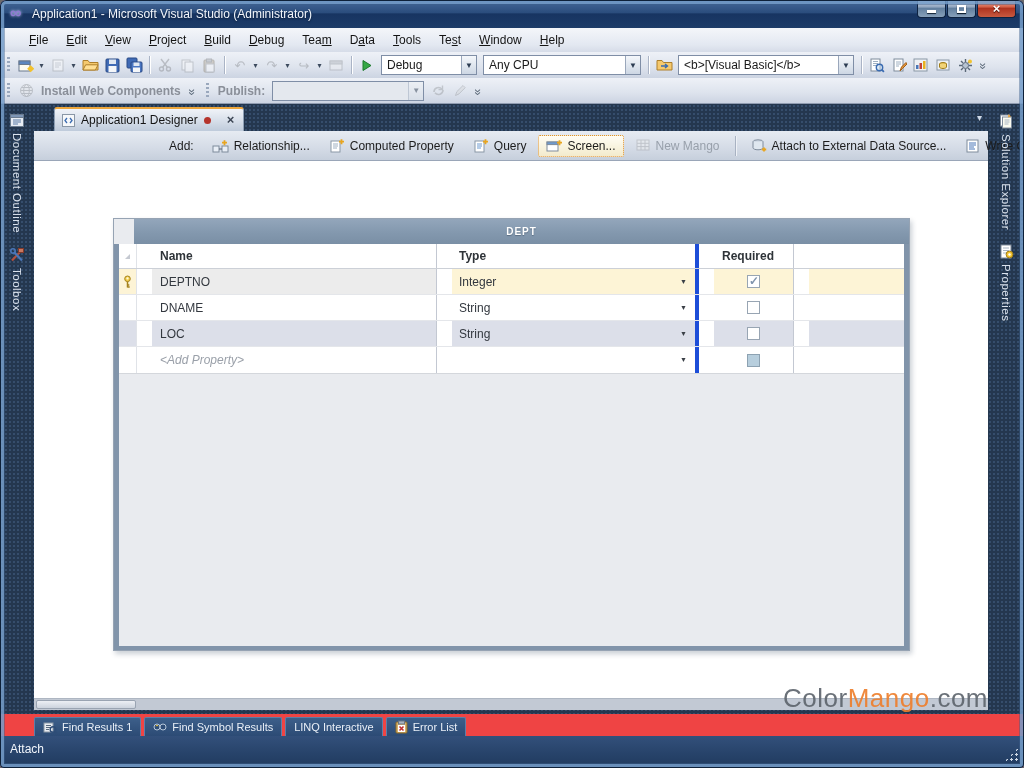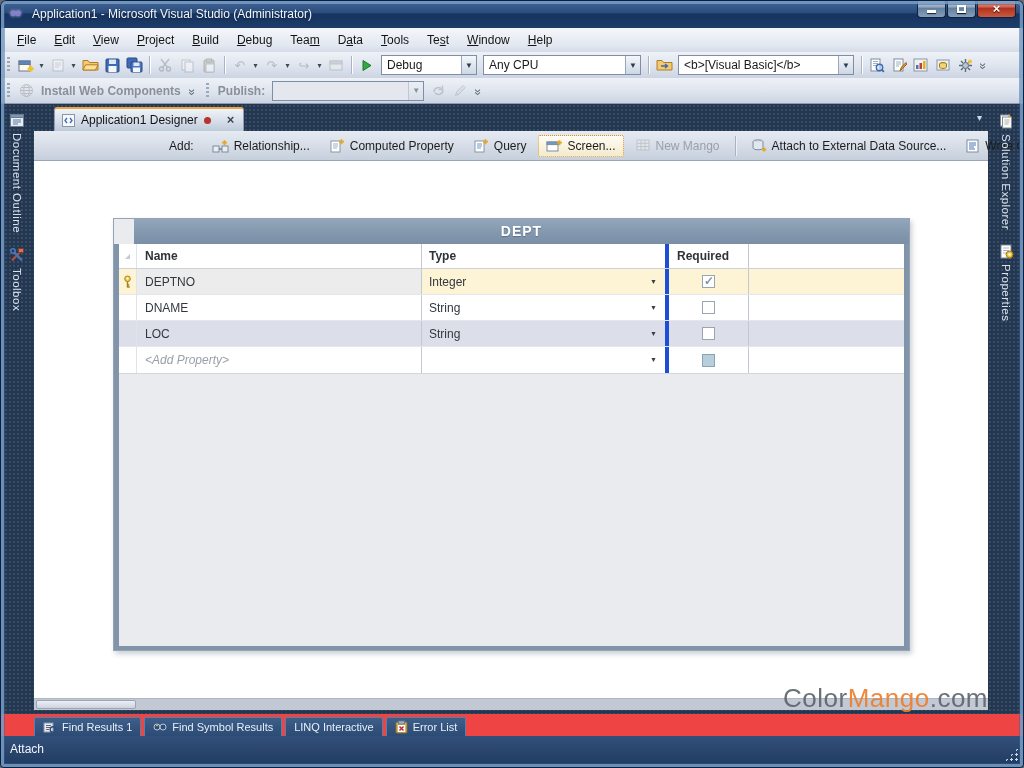--- a/index.html
+++ b/index.html
@@ -19,21 +19,21 @@
     box-shadow:inset 0 1px 0 rgba(255,255,255,.65);display:flex;align-items:center;justify-content:center;}
   .win-btn.min{right:78px;width:29px;}
   .win-btn.max{right:48px;width:29px;}
   .win-btn.close{right:8px;width:39px;
     background:linear-gradient(180deg,#f0b8a8 0%,#d4624a 40%,#b03420 50%,#c85a40 100%);}
   .minbar{width:9px;height:3px;background:#fff;box-shadow:0 1px 1px #123;margin-top:6px;}
   .maxbox{width:9px;height:8px;border:2px solid #fff;box-shadow:0 1px 1px #123;}
   .closex{color:#fff;font-size:13px;font-weight:bold;text-shadow:0 1px 1px #401008;line-height:16px;}
   
   .menubar{position:absolute;left:0;top:28px;width:100%;height:24px;
-    background:linear-gradient(180deg,#f4f6fa 0%,#e3e8f1 70%,#d6dce8 100%);display:flex;align-items:center;padding-left:8px;}
+    background:linear-gradient(180deg,#f4f6fa 0%,#e3e8f1 70%,#d6dce8 100%);display:flex;align-items:center;padding-left:20px;}
   .menu-item{font-size:12px;color:#141414;padding:3px 9px;cursor:default;}
   .menu-item u{text-decoration:underline;}
   
   .tb{position:absolute;left:0;width:100%;height:26px;background:linear-gradient(180deg,#eef1f7 0%,#dde3ed 60%,#ccd4e2 100%);
     display:flex;align-items:center;font-size:12px;color:#222;}
   .tb1{top:52px;}
   .tb2{top:78px;border-bottom:1px solid #8f9bb0;}
   .tgrip{width:5px;height:16px;margin:0 4px 0 6px;
     background-image:repeating-linear-gradient(180deg,#9aa8bd 0 2px,transparent 2px 4px);background-size:3px 100%;background-repeat:no-repeat;background-position:center;}
   .tbtn{display:inline-flex;align-items:center;justify-content:center;min-width:20px;height:22px;margin:0 1px;border-radius:2px;}
@@ -76,26 +76,26 @@
   .add-label{margin-right:8px;color:#1c1c1c;}
   .dbtn{display:inline-flex;align-items:center;gap:5px;padding:3px 7px;margin:0 2px;border:1px solid transparent;border-radius:2px;white-space:nowrap;}
   .dbtn.focused{border:1px dotted #dd8f2d;background:linear-gradient(180deg,#fffdf4,#f3ebcd);}
   .dbtn.disabled{color:#98a0ab;}
   .dbtn.disabled svg{opacity:.45;filter:grayscale(80%);}
   .dsep{width:1px;height:20px;background:#a8b2c2;margin:0 5px;box-shadow:1px 0 0 #eef1f6;}
   
   .canvas{position:absolute;left:0;right:0;top:57px;bottom:16px;background:#ffffff;}
   .entity{position:absolute;left:79px;top:57px;width:797px;height:433px;background:#e9ebef;
     border:1px solid #96a3b3;box-shadow:2px 3px 5px rgba(20,40,70,.22);}
-  .entity-header{height:25px;line-height:25px;text-align:center;font-size:14px;font-weight:bold;letter-spacing:1px;color:#fff;
+  .entity-header{height:25px;line-height:25px;text-align:center;font-size:10px;font-weight:bold;letter-spacing:1px;color:#fff;
     background:linear-gradient(180deg,#93a6bb 0%,#8398ae 55%,#7a8fa5 100%);text-shadow:0 1px 1px #5a6e84;margin-left:20px;}
   .entity-body{position:absolute;left:0;right:0;top:25px;bottom:0;background:#e9ebef;
     border-left:5px solid #8194aa;border-right:5px solid #8194aa;border-bottom:4px solid #8194aa;}
   .grid{position:absolute;left:0;right:0;top:0;background:#fff;border-bottom:1px solid #d4d7dc;}
-  .erow{display:flex;height:26px;border-bottom:1px solid #e4e6ea;background:#fff;}
+  .erow{display:flex;height:26px;border-bottom:1px solid #e4e6ea;background:#fff;gap:15px;}
   .erow.head{height:25px;border-bottom:1px solid #ccd0d7;}
   .erow:last-child{border-bottom:none;}
   .c-gutter{width:18px;border-right:1px solid #e0e3e8;display:flex;align-items:center;justify-content:center;}
   .c-name{width:285px;border-right:1px solid #c3c8d2;padding-left:8px;display:flex;align-items:center;font-size:12px;color:#33383f;}
   .c-type{width:247px;border-right:4px solid #1d4ed8;padding-left:7px;display:flex;align-items:center;font-size:12px;color:#33383f;position:relative;}
   .c-req{width:80px;border-right:1px solid #c3c8d2;display:flex;align-items:center;justify-content:center;}
   .c-tail{flex:1;}
   .erow.head .c-name,.erow.head .c-type{font-weight:bold;color:#2e3338;}
   .erow.head .c-req{justify-content:flex-start;padding-left:8px;font-weight:bold;font-size:12px;color:#2e3338;}
   .erow .c-type::after{content:"\25BC";position:absolute;right:8px;top:9px;font-size:7px;color:#3a3f46;}

